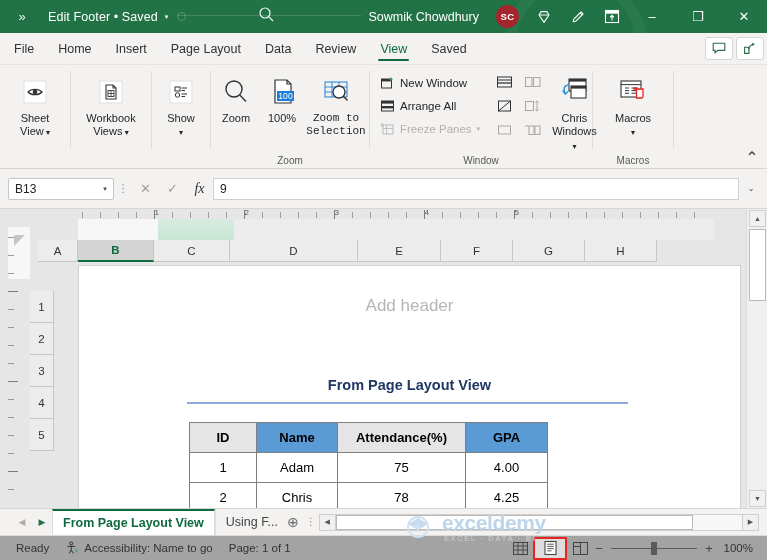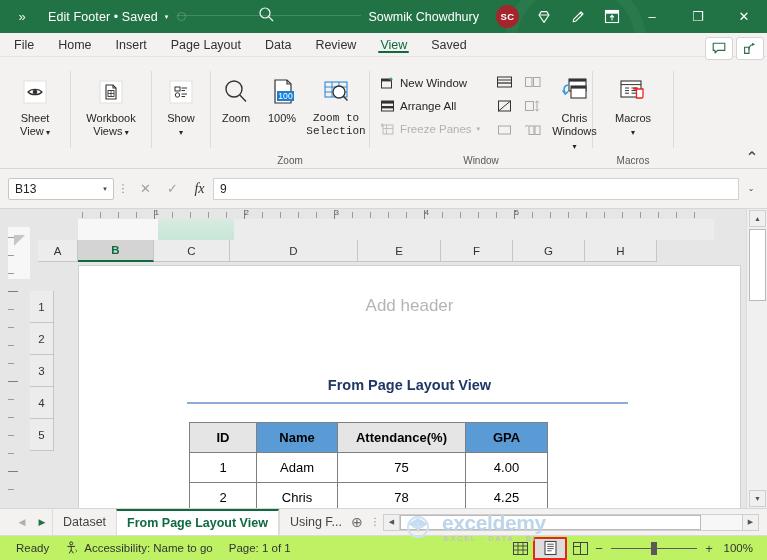--- a/index.html
+++ b/index.html
@@ -60,21 +60,21 @@
     justify-content: center; cursor: pointer; position: relative; z-index: 3;
   }
   .tb-wbtn {
     width: 46px; height: 33px; display: flex; align-items: center;
     justify-content: center; cursor: pointer; position: relative; z-index: 3;
     color: #fff; font-size: 13px;
   }
 
   
   .ribbon-tabs {
-    position: absolute; top: 33px; left: 0; width: 767px; height: 24px;
+    position: absolute; top: 33px; left: 0; width: 767px; height: 32px;
     background: #f3f2f1; display: flex; align-items: stretch;
     border-bottom: 1px solid #e6e4e2;
   }
   .rtab {
     padding: 0 12px; font-size: 12.5px; color: #313131;
     display: flex; align-items: center; cursor: pointer;
     position: relative; white-space: nowrap;
   }
   .rtab:first-child { padding-left: 14px; }
   .rtab.active { color: #0f6b3f; font-weight: 400; }
@@ -332,21 +332,21 @@
     font-weight: 700; color: #bcd5ea; letter-spacing: -.4px;
   }
   .wm-sub {
     position: absolute; left: 46px; top: 26px; font-size: 7.5px;
     color: #c3c3c3; letter-spacing: 1.6px; font-weight: 600;
   }
 
   
   .statusbar {
     position: absolute; top: 535px; left: 0; width: 767px; height: 25px;
-    background: #bef264; border-top: 1px solid #dcdad8;
+    background: #a3a3a3; border-top: 1px solid #dcdad8;
     display: flex; align-items: center; font-size: 11.5px; color: #333;
   }
   .sb-item { padding: 0 8px; display: flex; align-items: center; gap: 5px; cursor: pointer; white-space: nowrap; }
   .sb-item:first-child { padding-left: 16px; }
   .sb-spacer { flex: 1; }
   .view-btn {
     width: 26px; height: 20px; display: flex; align-items: center;
     justify-content: center; cursor: pointer; border-radius: 2px;
   }
   .view-btn.highlighted {
@@ -797,21 +797,20 @@
     <div class="vscroll">
       <div class="vs-arrow up">▲</div>
       <div class="vs-thumb"></div>
       <div class="vs-arrow down">▼</div>
     </div>
   </div>
 
   <div class="tabbar">
     <div class="tb-nav prev">◀</div>
     <div class="tb-nav next">▶</div>
-    <div class="sheet-tab">Dataset</div>
     <div class="sheet-tab active">From Page Layout View</div>
     <div class="sheet-tab clipped">Using F...</div>
     <div class="add-sheet">⊕</div>
     <div class="tb-vdots">⋮</div>
     <div class="hscroll-wrap">
       <div class="hs-arrow">◀</div>
       <div class="hs-track">
         <div class="hs-thumb"></div>
       </div>
       <div class="hs-arrow">▶</div>

